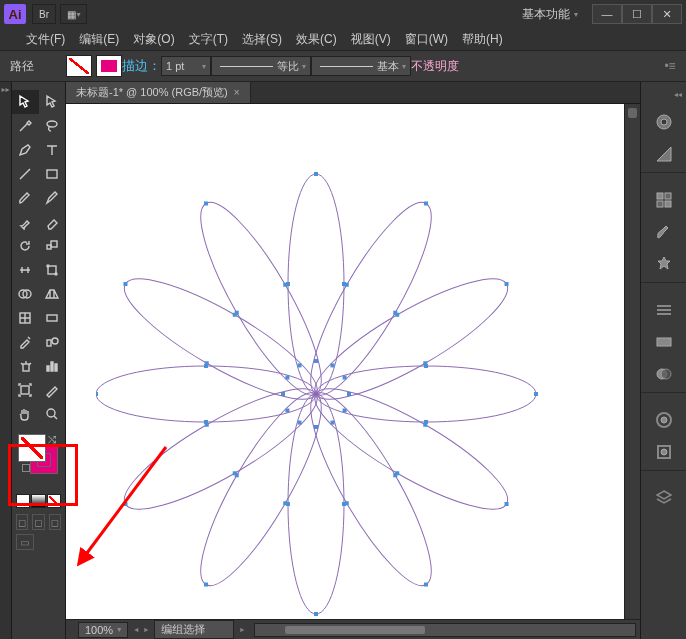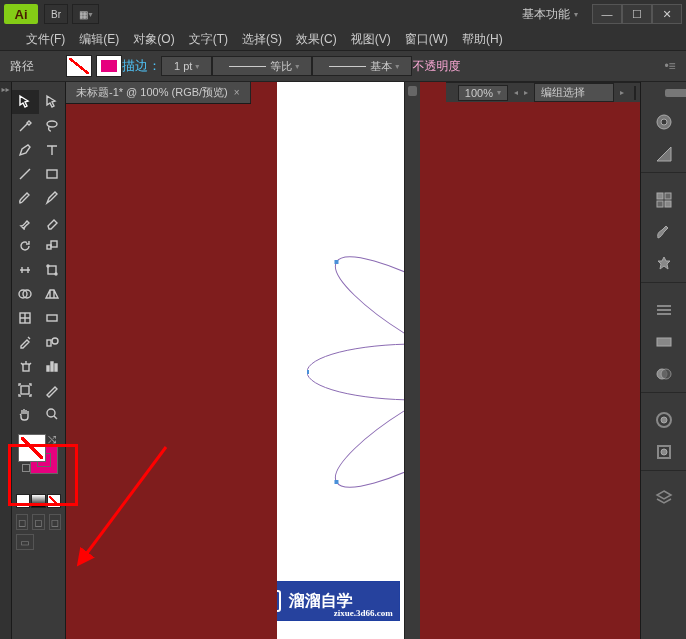--- a/index.html
+++ b/index.html
@@ -1,33 +1,33 @@
 <!DOCTYPE html>
 <html><head>
 <meta charset="utf-8">
 <style>
   * { box-sizing: border-box; }
   body { margin: 0; font-family: "Microsoft YaHei", sans-serif; font-size: 12px; color: #ccc; background: #323232; width: 686px; height: 639px; position: relative; overflow: hidden; }
   .titlebar { height: 28px; background: #323232; display: flex; align-items: center; padding: 0 4px; }
-  .app-logo { width: 34px; height: 20px; background: #84cc16; color: #4a1e00; font-weight: bold; display: flex; align-items: center; justify-content: center; border-radius: 2px; font-size: 13px; margin-right: 6px; }
+  .app-logo { width: 22px; height: 20px; background: #8b5cf6; color: #4a1e00; font-weight: bold; display: flex; align-items: center; justify-content: center; border-radius: 2px; font-size: 13px; margin-right: 6px; }
   .title-btn { height: 20px; padding: 0 6px; display: flex; align-items: center; margin-right: 4px; color: #ccc; font-size: 10px; border:1px solid #222; }
   .title-spacer { flex: 1; }
   .workspace { padding: 0 8px; font-size: 12px; display:flex; align-items:center; }
   .win-controls { display: flex; gap: 0; margin-left: 6px; }
   .win-btn { width: 30px; height: 20px; background: #3a3a3a; border: 1px solid #555; display: flex; align-items: center; justify-content: center; font-size: 11px; }
   .menubar { height: 22px; background: #323232; display: flex; align-items: center; padding: 0 20px; gap: 2px; }
   .menu-item { padding: 2px 6px; font-size: 12px; }
   .controlbar { height: 32px; background: #3a3a3a; border-top:1px solid #222; border-bottom:1px solid #222; display: flex; align-items: center; padding: 0 6px; }
   .cb-label { min-width: 60px; color: #ccc; padding: 0 4px; }
   .swatch-pair { display:flex; gap:4px;}
   .swatch { width: 26px; height: 22px; border:1px solid #222; background:#fff; position:relative; }
   .diag::before { content:""; position:absolute; left:2px; top:2px; right:2px; bottom:2px; background:linear-gradient(to top right, transparent 45%, #f00 45%, #f00 55%, transparent 55%);}
   .pink-sw { background:#e6007e; box-shadow: inset 0 0 0 4px #fff; }
   .ctrl-label { color: #4fc3f7; font-size: 13px; }
-  .dropdown { height: 20px; background: #4a4a4a; border: 1px solid #222; display: flex; align-items: center; padding: 0 12px; font-size: 11px; min-width: 50px; justify-content:space-between; }
+  .dropdown { height: 20px; background: #4a4a4a; border: 1px solid #222; display: flex; align-items: center; padding: 0 4px; font-size: 11px; min-width: 50px; justify-content:space-between; }
   .dropdown .arrow { font-size: 8px; margin-left:3px; color:#888; }
   .opacity-label { color: #f9a8d4; }
   .hamburger { width: 20px; text-align:center; color:#888; margin-left:auto; }
 
   .workarea { display: flex; height: calc(639px - 28px - 22px - 32px); position: relative; }
   
   
   .left-strip { width: 12px; background: #323232; border-right: 1px solid #1a1a1a; }
   .left-strip-top { height:14px; display:flex; align-items:center; justify-content:center; color:#888; font-size:8px;}
   .toolbox { width: 54px; background: #3a3a3a; border-right: 1px solid #1a1a1a; display: flex; flex-direction: column; padding-top: 8px; position:relative;}
@@ -45,21 +45,21 @@
   .swap-arrow { position:absolute; top:0; right:2px; font-size:10px; color:#ccc;}
   .small-swatches { display:flex; margin-top:2px; padding:0 4px; gap:1px; }
   .small-swatches div { width:16px; height:14px; border:1px solid #222;}
   .sw-white{background:#fff;} .sw-grad{ background:linear-gradient(#fff,#000);} 
   .sw-none{background:#fff;position:relative;} .sw-none::before{content:"";position:absolute;inset:1px; background:linear-gradient(to top right, transparent 42%, #f00 42%, #f00 58%, transparent 58%);}
   .screen-modes { display:flex; margin-top:6px; padding:0 4px; gap:4px; }
   .screen-modes div{ width:18px; height:16px; border:1px solid #555; display:flex;align-items:center;justify-content:center; font-size:10px; color:#888;}
   .red-callout { position:absolute; top:362px; left:-4px; width:70px; height:62px; border:3px solid #f00; pointer-events:none; z-index:3;}
 
   
-  .canvas-col { flex:1; display:flex; flex-direction:row; background:#7f1d1d; position:relative;gap:26px;}
+  .canvas-col { flex:1; display:flex; flex-direction:column; background:#7f1d1d; position:relative;}
   .tabbar { height: 22px; display: flex; background:#323232; border-bottom:1px solid #1a1a1a;}
   .doc-tab { background:#4a4a4a; padding: 2px 10px; font-size: 11px; display:flex; align-items:center; gap:6px; border-right:1px solid #222;}
   .doc-tab .close{ font-size:10px; color:#aaa;}
   .canvas-wrap { flex:1; display:flex; min-height:0;}
   .artboard { flex:1; background:#fff; position:relative; overflow:hidden;}
   .flower-svg { position:absolute; left:30px; top:50px; }
   .scroll-v { width:16px; background:#3a3a3a; border-left:1px solid #222; position:relative;}
   .scroll-v::after{content:"";position:absolute;top:4px;left:3px;right:3px;height:10px;background:#666;border-radius:2px;}
   .statusbar { height:20px; background:#3a3a3a; display:flex; align-items:center; padding:0 4px; gap:6px; border-top:1px solid #222;}
   .zoom-box{ background:#505050; padding:1px 6px; border:1px solid #222; font-size:11px; display:flex; align-items:center;margin-left:8px;}
@@ -413,29 +413,20 @@
             <rect x="136.73720558371176" y="158.75128869403568" width="4" height="4" fill="#4a90d9"></rect>
             <rect x="108.73720558371176" y="207.24871130596426" width="4" height="4" fill="#4a90d9"></rect>
             <rect x="189.42116167511352" y="221.5" width="4" height="4" fill="#4a90d9"></rect>
             <ellipse cx="220" cy="130" rx="28" ry="110" fill="none" stroke="#8b6bb3" stroke-width="1" transform="rotate(330 220 240)"></ellipse>
             <rect x="107.9999999999999" y="47.47441116742357" width="4" height="4" fill="#4a90d9"></rect>
             <rect x="187.2487113059642" y="128.73720558371178" width="4" height="4" fill="#4a90d9"></rect>
             <rect x="138.75128869403568" y="156.73720558371178" width="4" height="4" fill="#4a90d9"></rect>
             <rect x="201.5" y="209.42116167511352" width="4" height="4" fill="#4a90d9"></rect>
           </svg>
 
-        <div class="watermark-overlay">
-          <div class="play">
-            <svg width="10" height="10" viewBox="0 0 10 10">
-                <path d="M2 1l7 4-7 4z" fill="#fff"></path>
-              </svg>
-          </div>
-          <span style="font-size:16px;">溜溜自学</span>
-          <span class="watermark-sub">zixue.3d66.com</span>
-        </div>
       </div>
       <div class="scroll-v"></div>
     </div>
     <div class="statusbar">
       <div class="zoom-box">
         <span>100%</span>
         <span class="chev" style="margin-left:4px">▾</span>
       </div>
       <span class="chev">◂</span>
       <span class="chev">▸</span>

